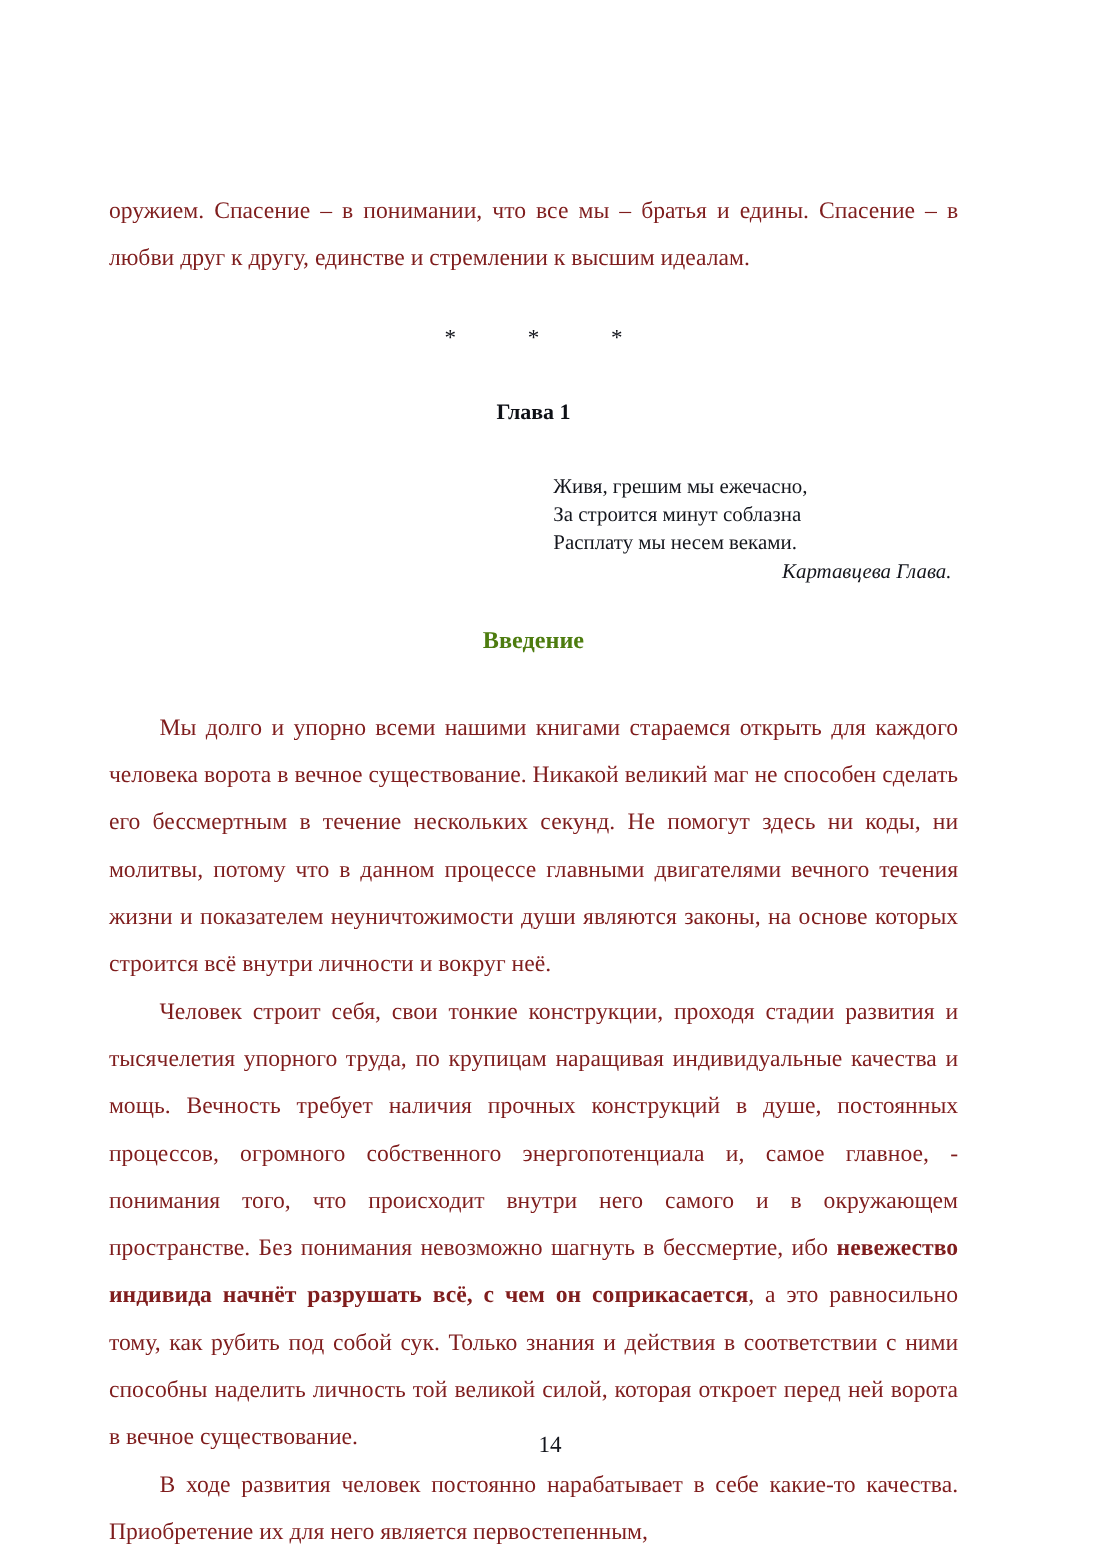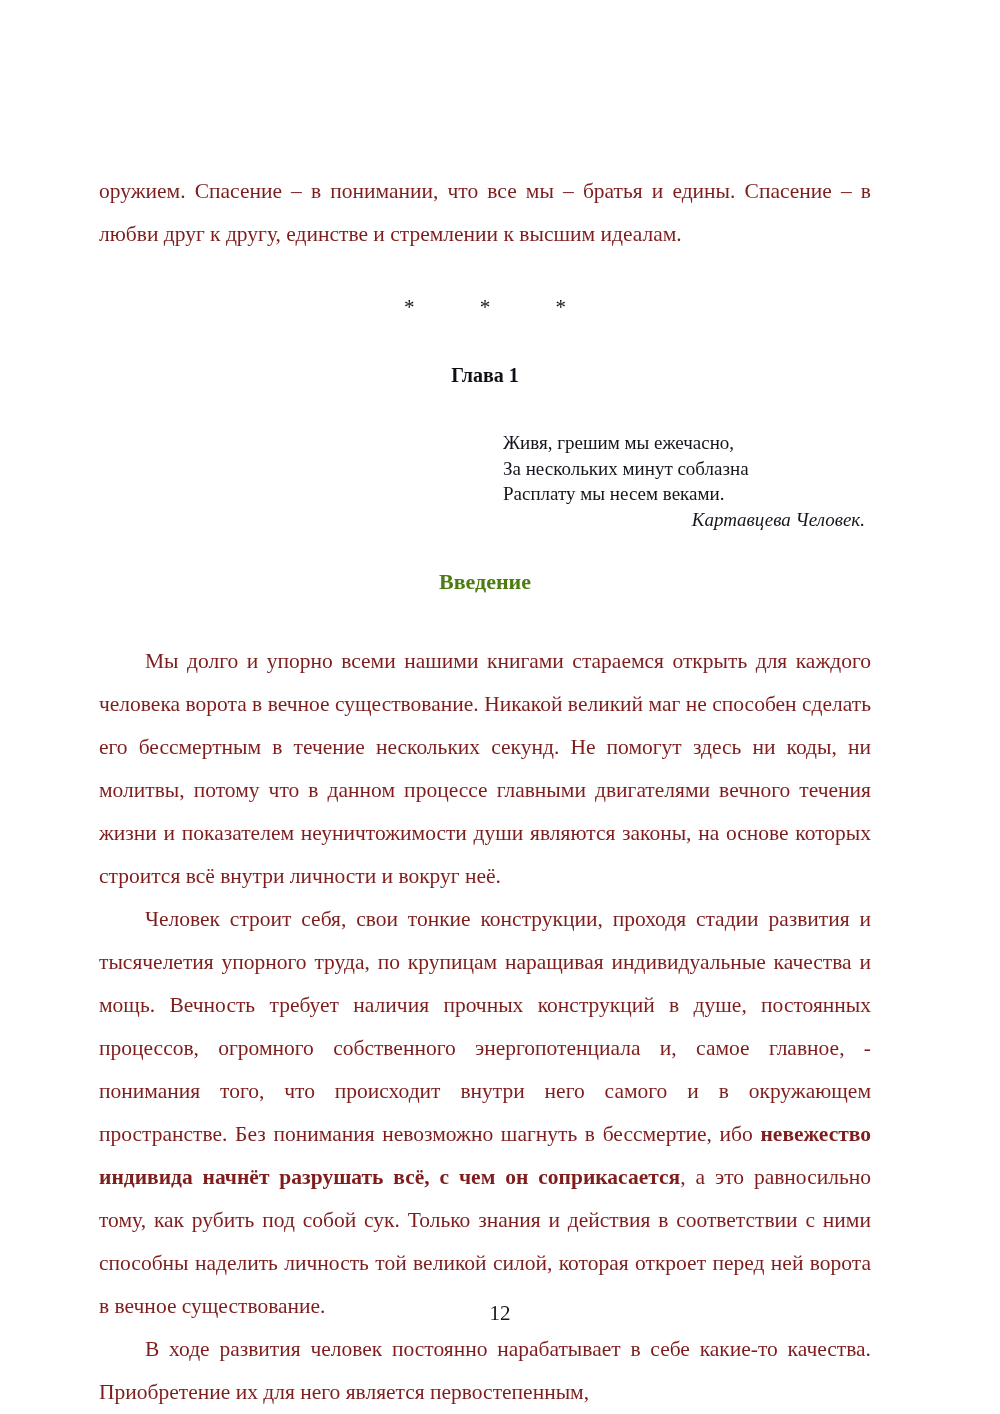--- a/index.html
+++ b/index.html
@@ -121,30 +121,30 @@
   <div class="column">
 
     <p class="para">оружием. Спасение – в понимании, что все мы – братья и едины. Спасение – в любви друг к другу, единстве и стремлении к высшим идеалам.</p>
 
     <div class="stars">*  *  *</div>
 
     <div class="chapter-title">Глава 1</div>
 
     <div class="epigraph">
       <div class="line">Живя, грешим мы ежечасно,</div>
-      <div class="line">За нескольких минут соблазна</div>
+      <div class="line">За строится минут соблазна</div>
       <div class="line">Расплату мы несем веками.</div>
-      <div class="attribution">Картавцева  Человек.</div>
+      <div class="attribution">Картавцева  Глава.</div>
     </div>
 
     <div class="section-title">Введение</div>
 
     <p class="para indent body-start">Мы долго и упорно всеми нашими книгами стараемся открыть для каждого человека ворота в вечное существование. Никакой великий маг не способен сделать его бессмертным в течение нескольких секунд. Не помогут здесь ни коды, ни молитвы, потому что в данном процессе главными двигателями вечного течения жизни и показателем неуничтожимости души являются законы, на основе которых строится всё внутри личности и вокруг неё.</p>
 
     <p class="para indent"><span>Человек строит себя, свои тонкие конструкции, проходя стадии развития и тысячелетия упорного труда, по крупицам наращивая индивидуальные качества и мощь. Вечность требует наличия прочных конструкций в душе, постоянных процессов, огромного собственного энергопотенциала и, самое главное, - понимания того, что происходит внутри него самого и в окружающем пространстве. Без понимания невозможно шагнуть в бессмертие, ибо </span><b>невежество индивида начнёт разрушать всё, с чем он соприкасается</b><span>, а это равносильно тому, как рубить под собой сук. Только знания и действия в соответствии с ними способны наделить личность той великой силой, которая откроет перед ней ворота в вечное существование.</span></p>
 
     <p class="para indent">В ходе развития человек постоянно нарабатывает в себе какие-то качества. Приобретение их для него является первостепенным,</p>
 
   </div>
 
-  <div class="folio">12</div>
+  <div class="folio">14</div>
 
 </div>
 
 </body></html>

